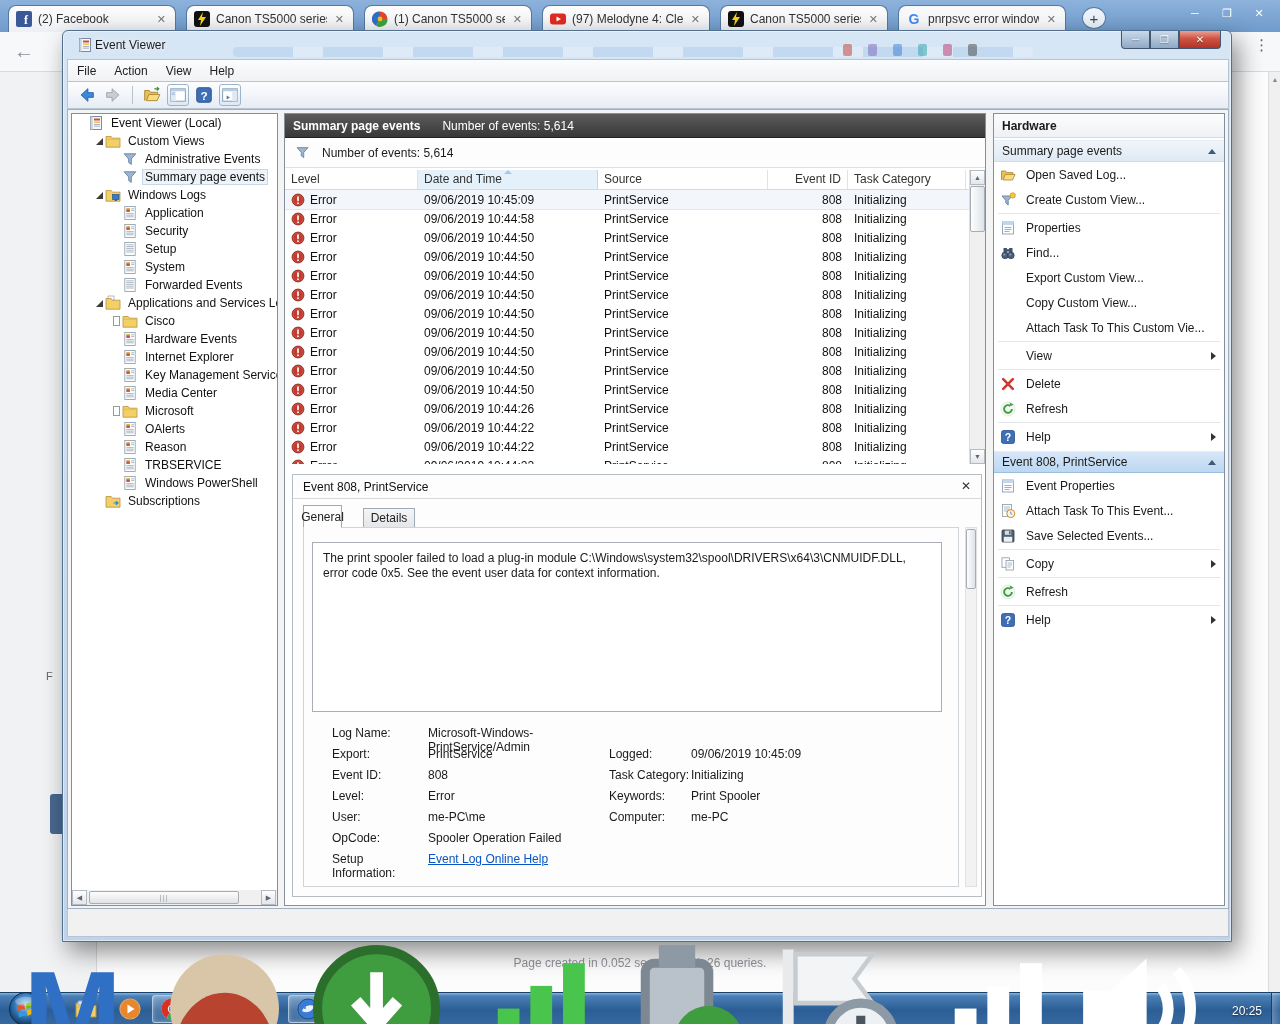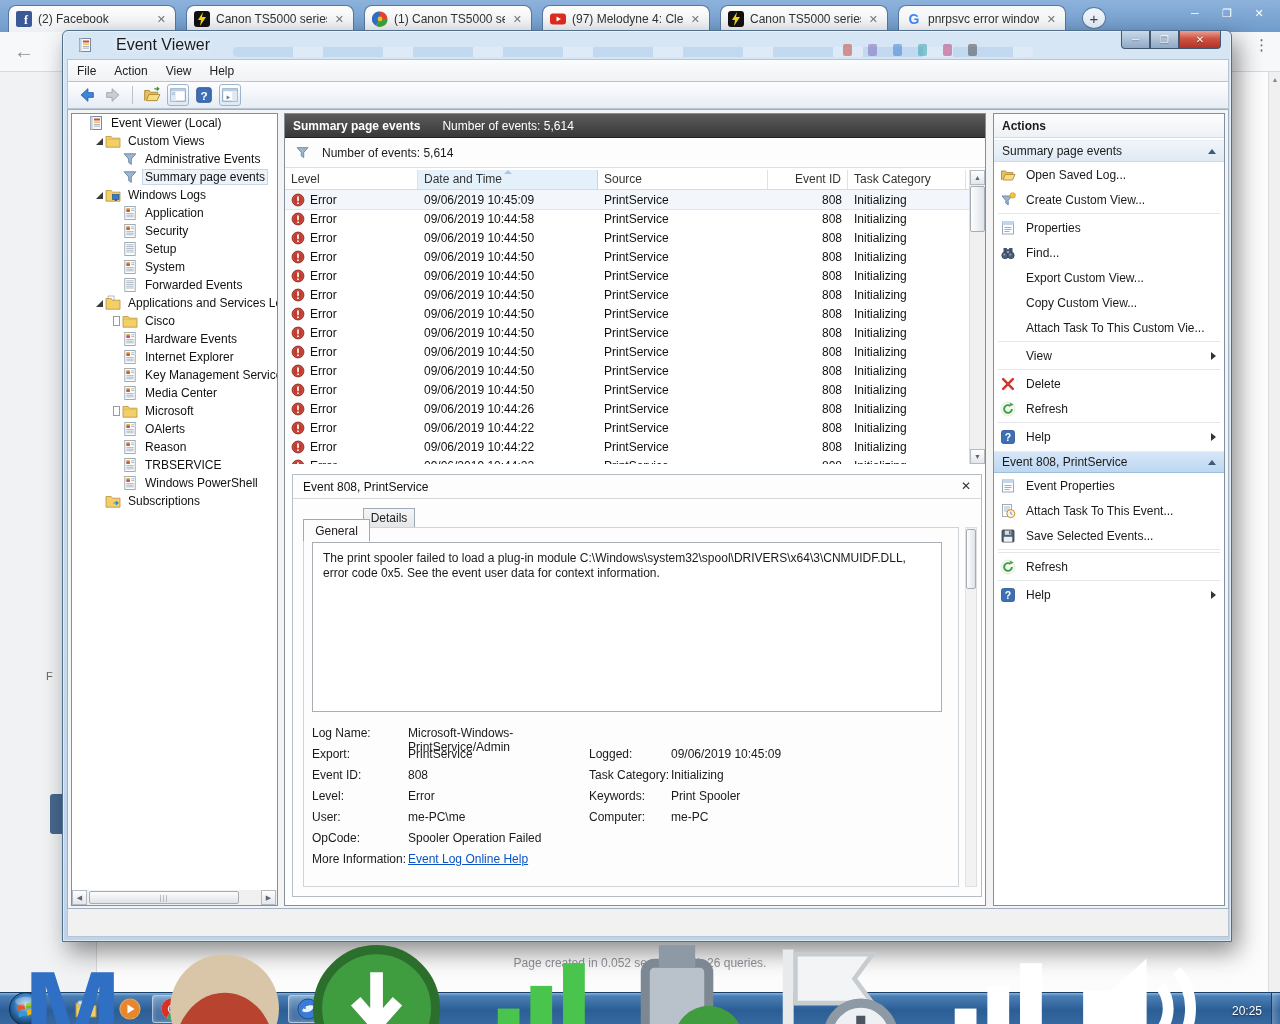--- a/index.html
+++ b/index.html
@@ -36,21 +36,21 @@
   .page-frag-btn{position:absolute;left:50px;top:722px;width:15px;height:40px;background:#47688f;border-radius:3px;}
   .page-scrollbar{position:absolute;right:0;top:0;width:12px;height:920px;background:#f0f0f0;border-left:1px solid #dcdcdc;}
   .page-scrollbar .sb-up{position:absolute;top:2px;left:1px;width:10px;height:12px;color:#888;font-size:7px;text-align:center;line-height:12px;}
 
   
   .ev-window{position:absolute;left:62px;top:30px;width:1170px;height:912px;
     background:linear-gradient(#d7e6f5,#bed4ea);border:1px solid #51708f;border-radius:6px 6px 0 0;
     box-shadow:0 0 0 1px rgba(255,255,255,.45) inset, 6px 10px 24px rgba(0,0,0,.45);}
   .ev-title{position:absolute;left:0;top:0;width:100%;height:28px;display:flex;align-items:center;}
   .ev-title .ic{width:16px;height:16px;margin-left:14px;}
-  .ev-title-text{margin-left:23px;font-size:16px;color:#1c1c1c;text-shadow:0 0 6px #fff;}
+  .ev-title-text{margin-left:2px;font-size:12px;color:#1c1c1c;text-shadow:0 0 6px #fff;}
   .glass-streak{position:absolute;left:170px;top:16px;width:800px;height:10px;opacity:.35;border-radius:4px;
     background:repeating-linear-gradient(90deg,#9cc0e8 0 60px,#eaf3fc 60px 90px);}
   .glass-dots{position:absolute;left:780px;top:13px;display:flex;gap:16px;opacity:.5;}
   .glass-dots i{width:9px;height:12px;border-radius:2px;display:block;}
   .ev-controls{position:absolute;right:10px;top:0;display:flex;}
   .evc{width:29px;height:18px;border:1px solid #42586e;border-top:none;display:flex;align-items:center;
     justify-content:center;color:#fff;font-size:10px;background:linear-gradient(#c9d9ea,#8fa9c4);
     text-shadow:0 1px 1px rgba(0,0,0,.4);}
   .evc.first{border-radius:0 0 0 4px;}
   .evc.close{width:42px;background:linear-gradient(#e9a296,#cf5242 45%,#b03326);border-radius:0 0 4px 0;}
@@ -118,21 +118,21 @@
   .detail-head span{margin-left:10px;}
   .detail-close{position:absolute;right:10px;top:4px;font-size:12px;color:#333;}
   .dtab{position:absolute;font-size:12px;color:#222;display:flex;align-items:center;justify-content:center;
     border:1px solid #9eaab5;background:linear-gradient(#f4f5f6,#e4e7ea);}
   .dtab.active{background:#fdfdfd;border-bottom:1px solid #fdfdfd;z-index:2;}
   .tabframe{position:absolute;left:10px;top:52px;width:656px;height:360px;border:1px solid #cfd4d9;background:#fdfdfd;}
   .descbox{position:absolute;left:8px;top:14px;width:630px;height:170px;background:#fff;border:1px solid #a8aeb4;
     font-size:12px;color:#1a1a1a;padding:8px 10px;line-height:15px;}
   .fields{position:absolute;left:8px;top:198px;width:640px;font-size:12px;color:#1a1a1a;}
   .frow{height:21px;display:flex;}
-  .flabel{width:96px;flex:0 0 96px;}
+  .flabel{width:96px;flex:0 0 96px;margin-left:20px;}
   .fval{width:163px;flex:0 0 163px;}
   .flabel2{width:82px;flex:0 0 82px;margin-left:18px;}
   .fval2{flex:1;}
   .flink{color:#0a54c4;text-decoration:underline;}
   .detail-vscroll{position:absolute;right:4px;top:52px;width:12px;height:360px;background:#f2f2f2;border:1px solid #e0e0e0;}
   .detail-vscroll .vthumb{width:10px;height:60px;}
 
   
   .actions-pane{position:absolute;left:930px;top:82px;width:232px;height:793px;background:#fff;border:1px solid #828f9d;
     font-size:12px;color:#1a1a1a;display:flex;flex-direction:column;}
@@ -889,21 +889,21 @@
         <span class="sb-btn">▲</span>
         <div class="vthumb"></div>
         <span class="sb-btn sb-down">▼</span>
       </div>
 
       <div class="detail">
         <div class="detail-head">
           <span>Event 808, PrintService</span>
           <span class="detail-close">✕</span>
         </div>
-        <div class="dtab active" style="left:10px;top:30px;width:67px;height:23px;margin-top:14px;">General</div>
+        <div class="dtab active" style="left:10px;top:30px;width:39px;height:23px;">General</div>
         <div class="dtab" style="left:70px;top:33px;width:52px;height:20px;">Details</div>
         <div class="tabframe">
           <div class="descbox">The print spooler failed to load a plug-in module C:\Windows\system32\spool\DRIVERS\x64\3\CNMUIDF.DLL, error code 0x5. See the event user data for context information.</div>
           <div class="fields" id="fieldsBox">
               <div class="frow">
                 <span class="flabel">Log Name:</span>
                 <span class="fval">Microsoft-Windows-PrintService/Admin</span>
               </div>
               <div class="frow">
                 <span class="flabel">Export:</span>
@@ -927,33 +927,33 @@
                 <span class="flabel">User:</span>
                 <span class="fval">me-PC\me</span>
                 <span class="flabel2">Computer:</span>
                 <span class="fval2">me-PC</span>
               </div>
               <div class="frow">
                 <span class="flabel">OpCode:</span>
                 <span class="fval">Spooler Operation Failed</span>
               </div>
               <div class="frow">
-                <span class="flabel">More Information:</span>
+                <span class="flabel">Setup Information:</span>
                 <span class="fval flink">Event Log Online Help</span>
               </div>
             </div>
         </div>
         <div class="detail-vscroll">
           <div class="vthumb"></div>
         </div>
       </div>
     </div>
 
     <div class="actions-pane" id="actionsPane">
-      <div class="actions-title">Actions</div>
+      <div class="actions-title">Hardware</div>
     <div class="agroup-head">
           <span class="glabel">Summary page events</span>
           <span class="collapse-arrow"></span>
         </div>
         <div class="aitem">
           <span class="ic ">
             <svg viewBox="0 0 16 16">
               <path d="M1.5 13V4h4l1.2 1.6H13V7" fill="#e8c15a" stroke="#a8842f" stroke-width=".8"></path>
               <path d="M3 13l2.2-5.5H15L12.5 13z" fill="#f7dc82" stroke="#a8842f" stroke-width=".8"></path>
             </svg>
@@ -1072,20 +1072,31 @@
             <svg viewBox="0 0 16 16">
               <rect x="2" y="2" width="12" height="12" rx="1" fill="#4f6372" stroke="#2f3e4a" stroke-width=".8"></rect>
               <rect x="4.8" y="2.6" width="6.4" height="4.2" fill="#d7dde2"></rect>
               <rect x="9" y="3.2" width="1.6" height="3" fill="#4f6372"></rect>
               <rect x="3.8" y="8.8" width="8.4" height="5" fill="#eef1f3"></rect>
             </svg>
           </span>
           <span class="alabel">Save Selected Events...</span>
         </div>
         <div class="asep"></div>
+        <div class="aitem">
+          <span class="ic ">
+            <svg viewBox="0 0 16 16">
+              <rect x="2" y="1.8" width="7.5" height="9.5" fill="#fdfdfd" stroke="#8a9aa9" stroke-width=".8"></rect>
+              <rect x="6" y="4.5" width="7.5" height="9.5" fill="#fdfdfd" stroke="#8a9aa9" stroke-width=".8"></rect>
+              <path d="M7.5 7h4.5M7.5 9h4.5M7.5 11h3" stroke="#9aa7b5" stroke-width=".8"></path>
+            </svg>
+          </span>
+          <span class="alabel">Copy</span>
+          <span class="subarrow"></span>
+        </div>
         <div class="asep"></div>
         <div class="aitem">
           <span class="ic ">
             <svg viewBox="0 0 16 16">
               <circle cx="8" cy="8" r="7" fill="#f2f8f2" stroke="#cfe3cf" stroke-width=".6"></circle>
               <path d="M11.9 8a3.9 3.9 0 1 1-1.4-3" fill="none" stroke="#3f9c3f" stroke-width="1.9"></path>
               <path d="M9.6 1.6l1 3.4 3.1-1.2z" fill="#3f9c3f"></path>
             </svg>
           </span>
           <span class="alabel">Refresh</span>

